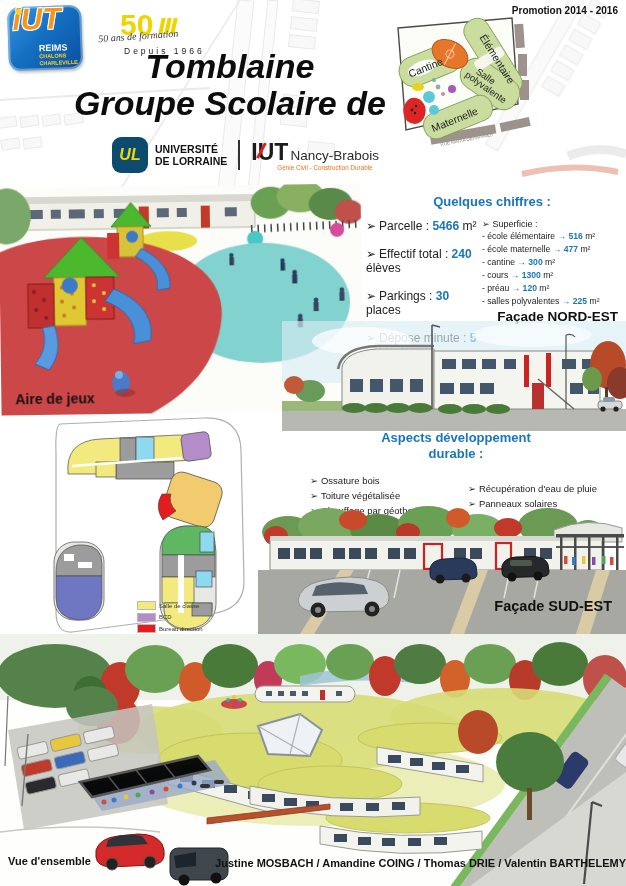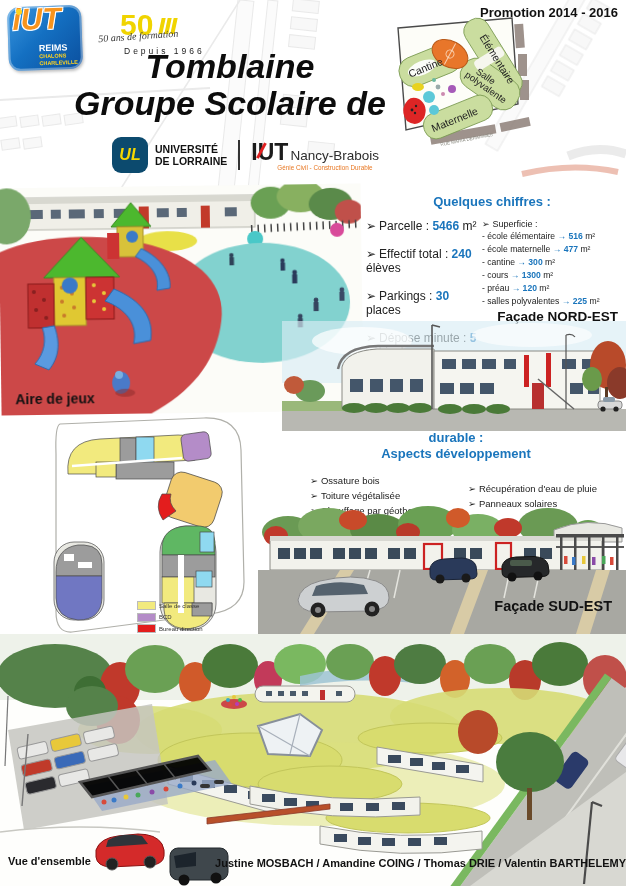--- a/index.html
+++ b/index.html
@@ -34,21 +34,21 @@
   .ul-monogram{color:#f5d800;font-weight:800;font-size:16px;font-style:italic;}
   .ul-text{font-weight:700;font-size:10.5px;line-height:1.15;color:#111;}
   .logo-divider{width:2px;height:30px;background:#333;margin:0 4px;}
   .iutn{position:relative;padding-right:4px;}
   .iutn-top{display:flex;align-items:baseline;}
   .iutn-acro{font-size:23px;font-weight:700;color:#1c1c1c;position:relative;}
   .iutn-slash{position:absolute;left:9px;top:3px;width:2.5px;height:17px;background:#e02020;transform:rotate(28deg);}
   .iutn-campus{font-size:13.5px;color:#2c2c2c;margin-left:2px;}
   .iutn-dept{font-size:6.3px;color:#e87722;margin-top:-2px;margin-left:26px;white-space:nowrap;}
 
-  .promotion{position:absolute;right:8px;top:5px;font-weight:700;font-size:13px;color:#111;}
+  .promotion{position:absolute;right:8px;top:5px;font-weight:700;font-size:10px;color:#111;}
 
   
   .sec-title{color:#1a75bc;font-weight:700;font-size:13px;text-align:center;line-height:1.25;}
   .blue{color:#1a75bc;font-weight:700;}
   .chiffres{position:absolute;left:360px;top:194px;width:264px;}
   .chiffres-cols{display:flex;margin-top:9px;}
   .chiffres-left{width:116px;padding-left:6px;}
   .chiffres-item{font-size:12px;margin-bottom:14px;color:#222;}
   .sup-col{flex:1;}
   .sup-head{font-size:9px;color:#222;margin-bottom:1px;}
@@ -442,22 +442,22 @@
         </div>
       <div class="legend-row">
           <span class="swatch" style="background-color: rgb(242, 203, 110);"></span>
           <span class="legend-label">Salles polyvalentes</span>
         </div>
     </div>
   </div>
 
   <div class="durable">
     <div class="sec-title">
+      <div>Aspects développement</div>
       <div>durable :</div>
-      <div>Aspects développement</div>
     </div>
     <div class="durable-cols">
       <div class="dur-col1">
         <div class="dur-item"><span class="b">➢</span><span>Ossature bois</span></div>
         <div class="dur-item"><span class="b">➢</span><span>Toiture végétalisée</span></div>
         <div class="dur-item"><span class="b">➢</span><span>Chauffage par géothermie</span></div>
       </div>
       <div class="dur-col2">
         <div class="dur-item"><span class="b">➢</span><span>Récupération d'eau de pluie</span></div>
         <div class="dur-item"><span class="b">➢</span><span>Panneaux solaires</span></div>

